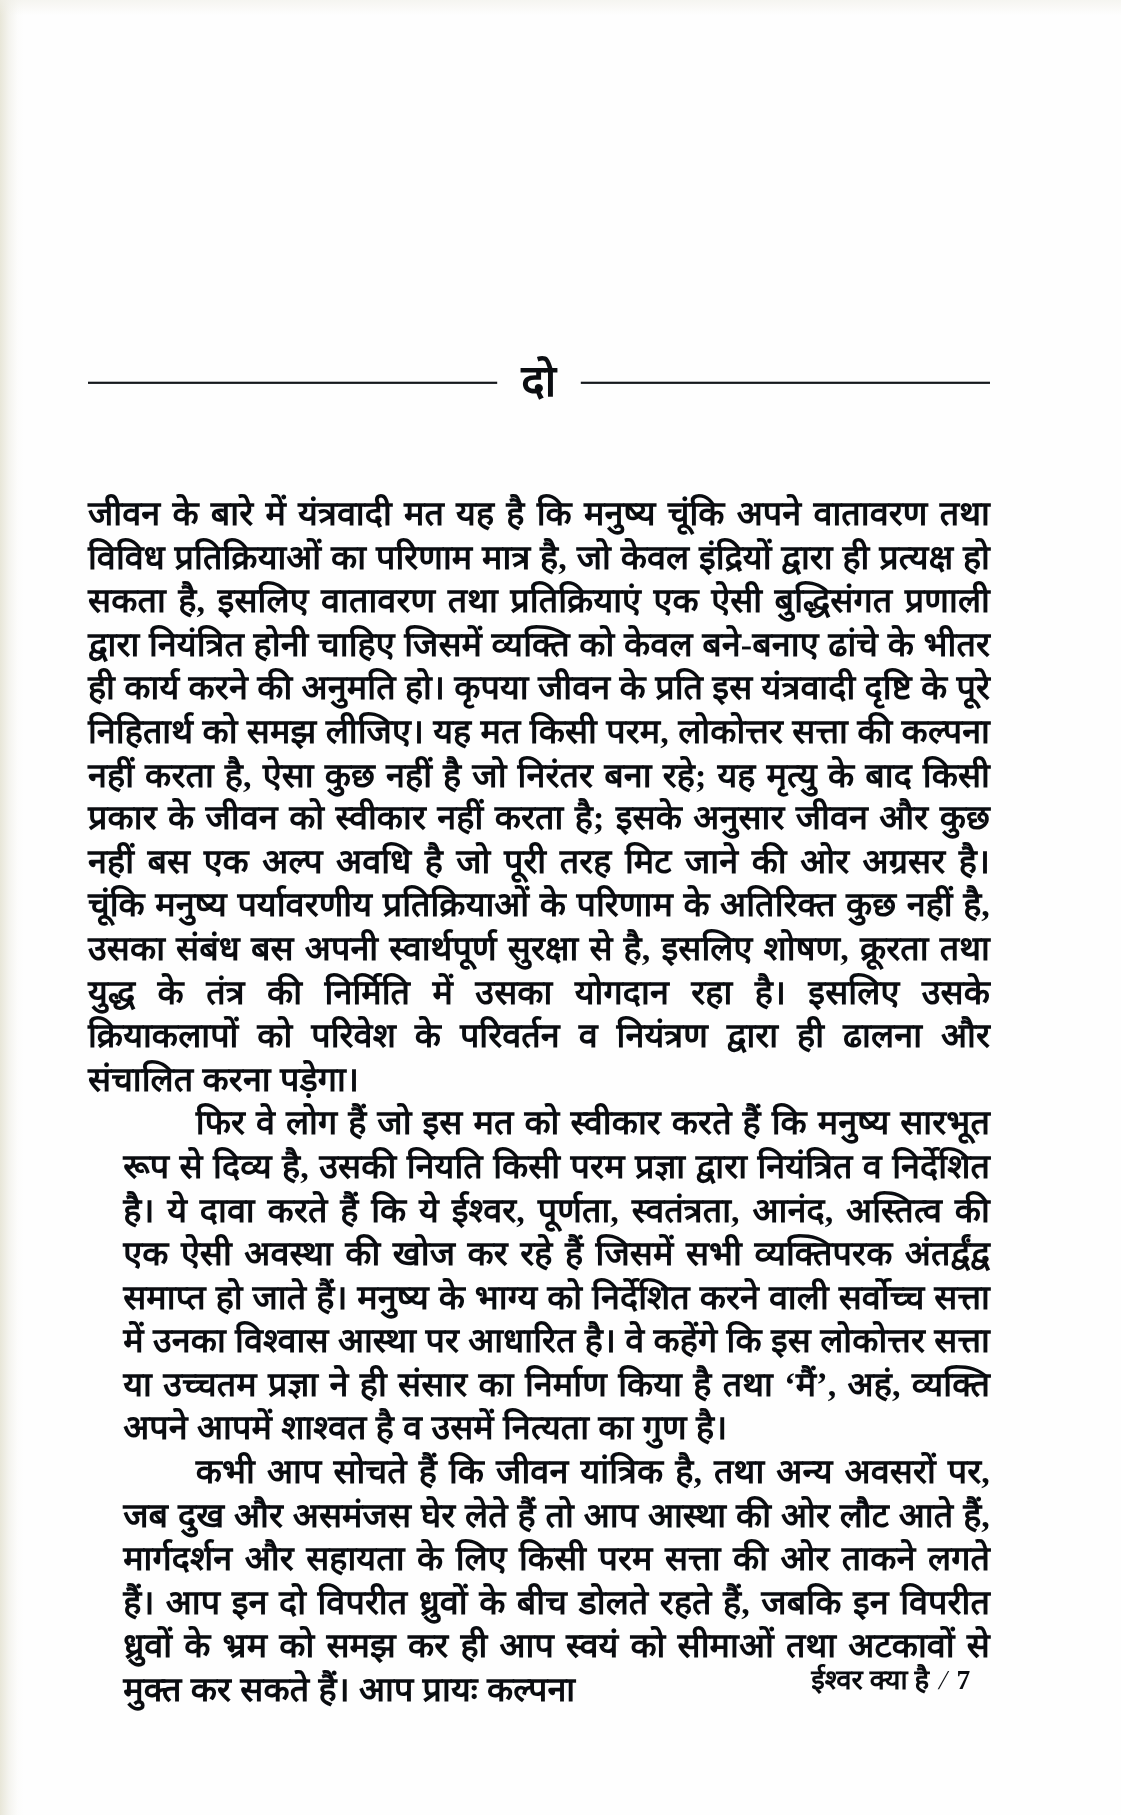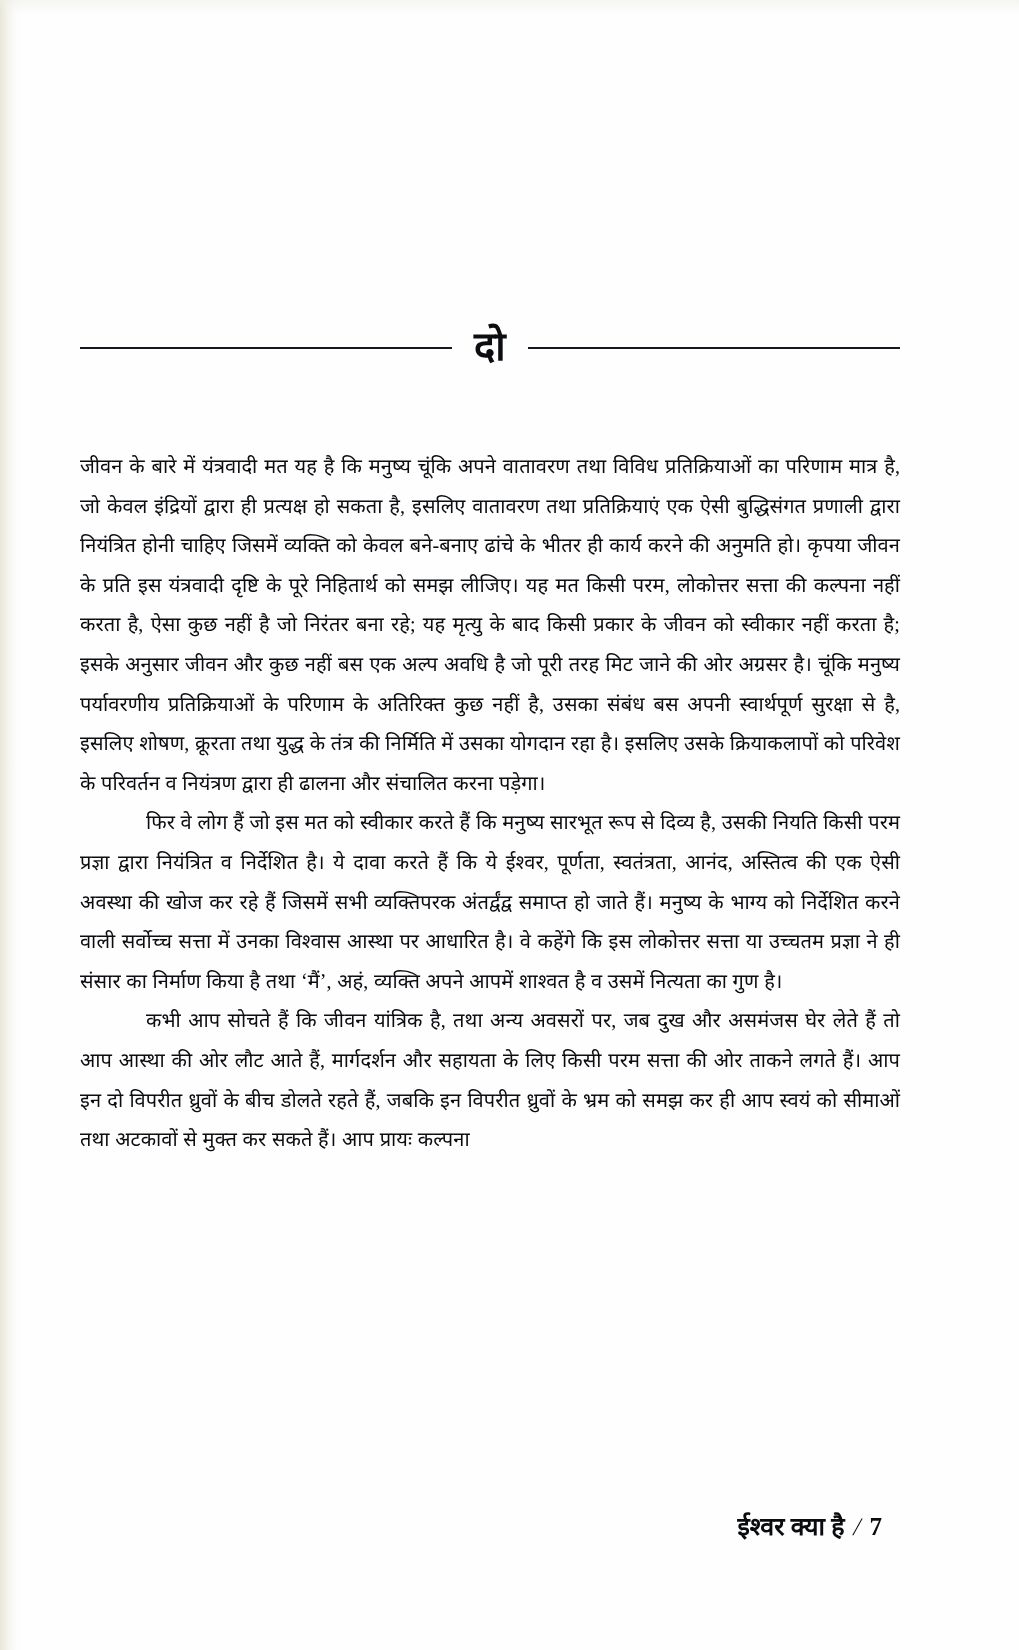--- a/index.html
+++ b/index.html
@@ -86,32 +86,33 @@
   
   .body-text {
     position: absolute;
     top: 447px;
     left: 0;
     width: 820px;
   }
 
   .para {
     font-family: "Liberation Serif", "DejaVu Serif", serif;
-    font-size: 20px;
+    font-size: 31px;
     line-height: 39.6px;
     color: #0a0c10;
     text-align: justify;
     text-justify: inter-word;
     margin: 0;
-    font-weight: 400;
+    font-weight: 700;
     letter-spacing: 0.1px;
     word-spacing: 0.5px;
   }
   .para + .para {
     text-indent: 66px;
+    margin-left: 32px;
   }
 
   
   .footer {
     position: absolute;
     top: 1508px;
     left: 0;
     width: 820px;
     text-align: right;
     padding-right: 18px;

